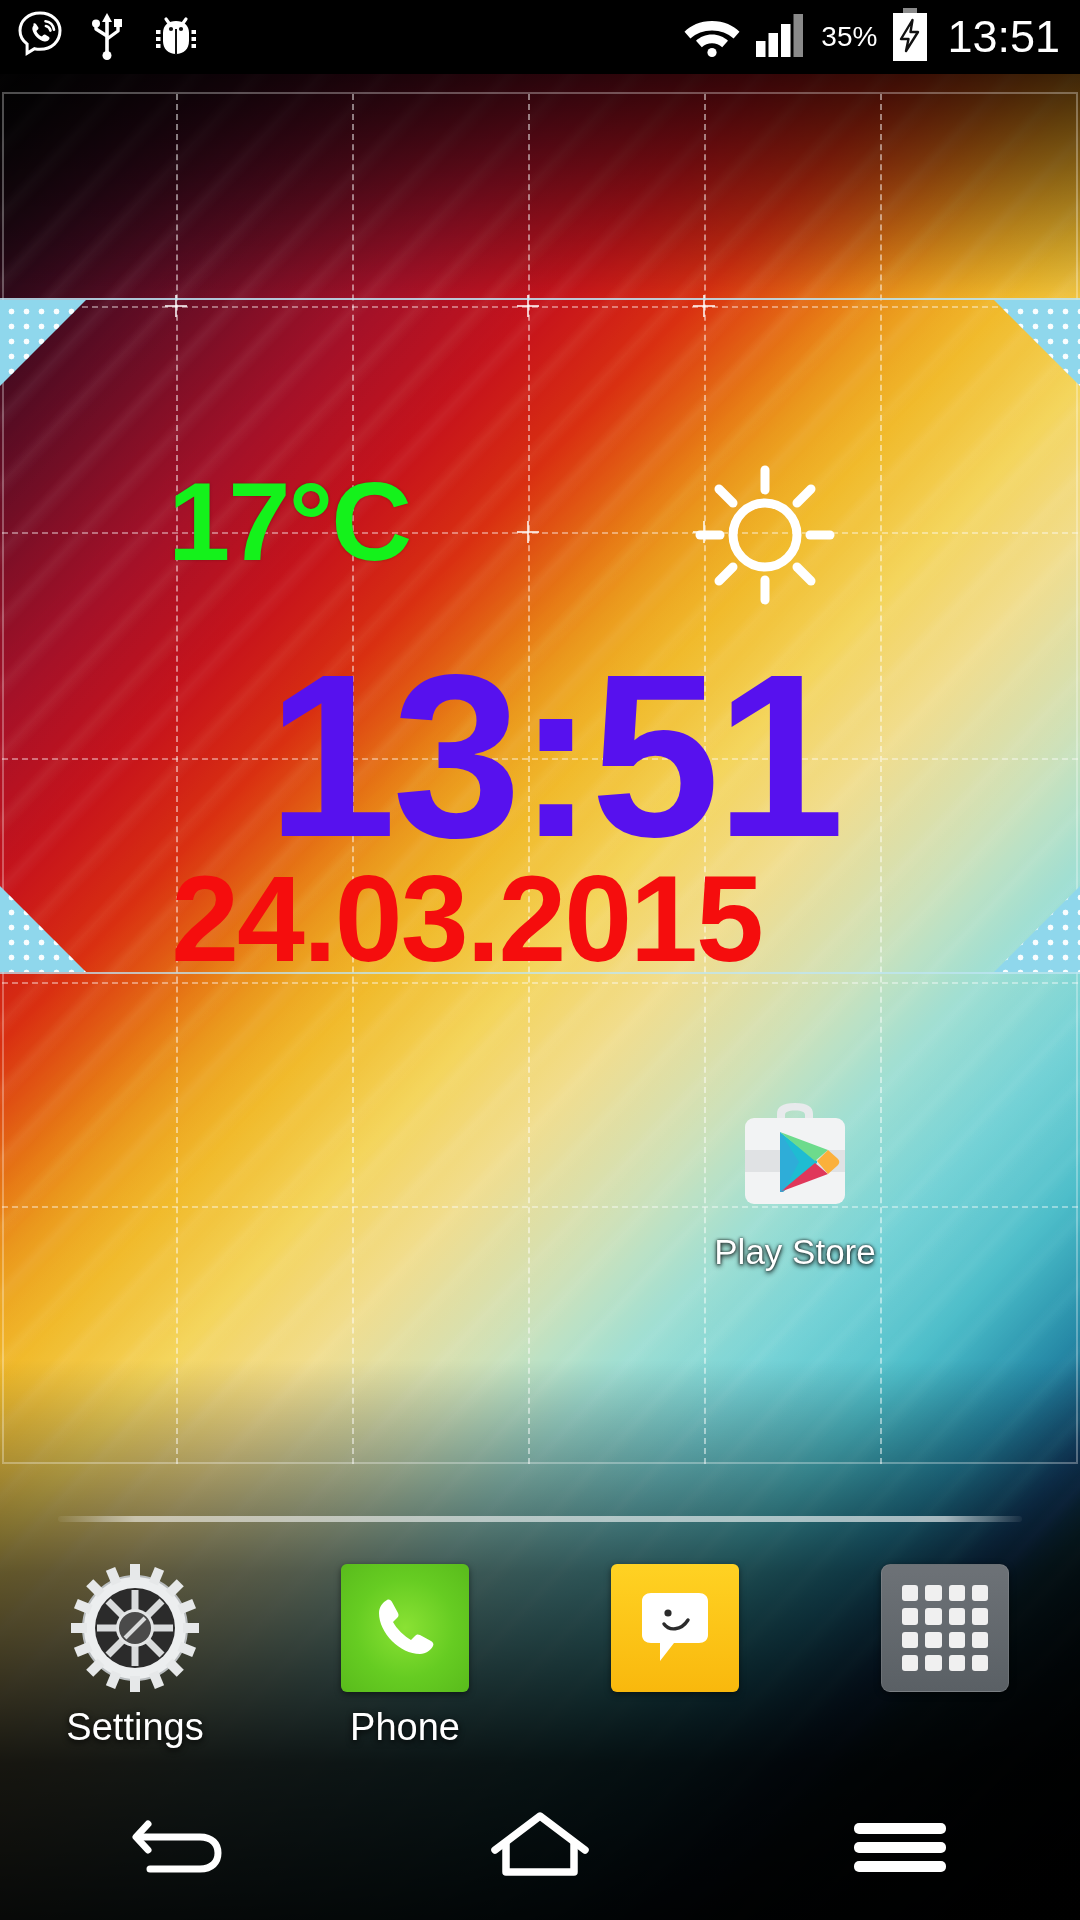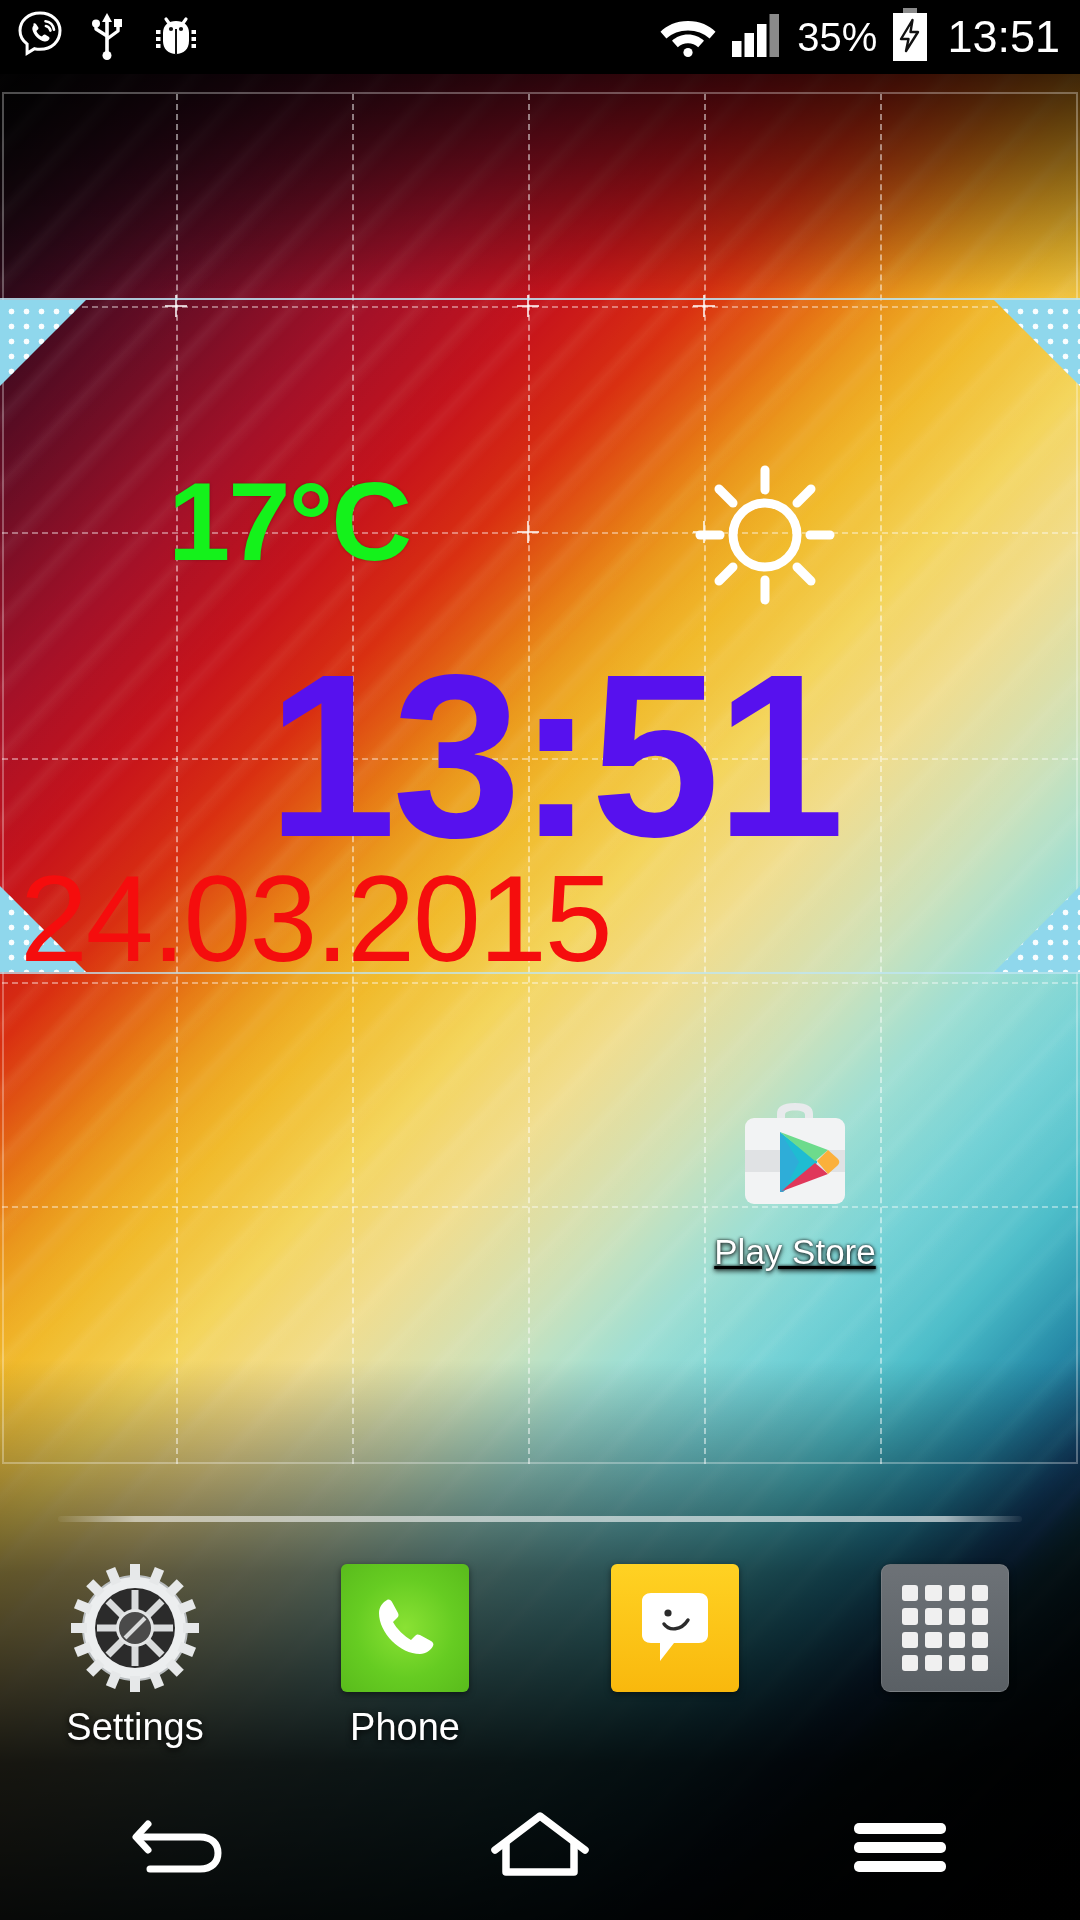--- a/index.html
+++ b/index.html
@@ -79,21 +79,21 @@
   
   .statusbar {
     position:absolute; left:0; top:0; width:1080px; height:74px;
     background:#000;
     display:flex; align-items:center;
     z-index:60;
   }
   .sb-left { display:flex; align-items:center; gap:26px; padding-left:16px; }
   .sb-right { margin-left:auto; display:flex; align-items:center; gap:14px; padding-right:20px; }
   .sb-pct {
-    color:#fff; font-size:40px; font-weight:400; letter-spacing:0px;
+    color:#fff; font-size:28px; font-weight:400; letter-spacing:0px;
     font-family:"Liberation Sans", sans-serif;
   }
   .sb-clock {
     color:#fff; font-size:45px; font-weight:400; letter-spacing:0px;
     font-family:"Liberation Sans", sans-serif; margin-left:4px;
   }
   .sb-ico { display:block; }
 
   
   .page {
@@ -176,31 +176,31 @@
     position:absolute; left:690px; top:150px; width:150px; height:150px;
   }
   .cw-time {
     position:absolute; left:0; top:330px; width:1080px; text-align:center;
     font-size:232px; font-weight:bold; color:#5711ee;
     font-family:"Liberation Sans", sans-serif;
     letter-spacing:-4px; line-height:1;
     padding-left:28px;
   }
   .cw-date {
-    position:absolute; left:0; top:548px; width:913px; 
-    font-size:122px; font-weight:normal; color:#f50d0d;
+    position:absolute; left:0; top:548px; width:913px; text-align:center;
+    font-size:122px; font-weight:bold; color:#f50d0d;
     font-family:"Liberation Sans", sans-serif;
     letter-spacing:-2px; line-height:1;
     padding-left:20px;
   }
 
   
   .shortcut {
     position:absolute; z-index:25;
-    width:210px; text-align:center;text-decoration:underline;
+    width:210px; text-align:center;
   }
   #shortcut-play { left:690px; top:1010px; }
   .sc-icon { width:140px; height:140px; margin:0 auto 8px; position:relative; }
   .sc-label {
     color:#fff; font-size:35px; font-weight:400;
     font-family:"Liberation Sans", sans-serif;
     text-shadow:0 2px 5px rgba(0,0,0,0.9), 0 0 3px rgba(0,0,0,0.8);
     white-space:nowrap;
   }
 

